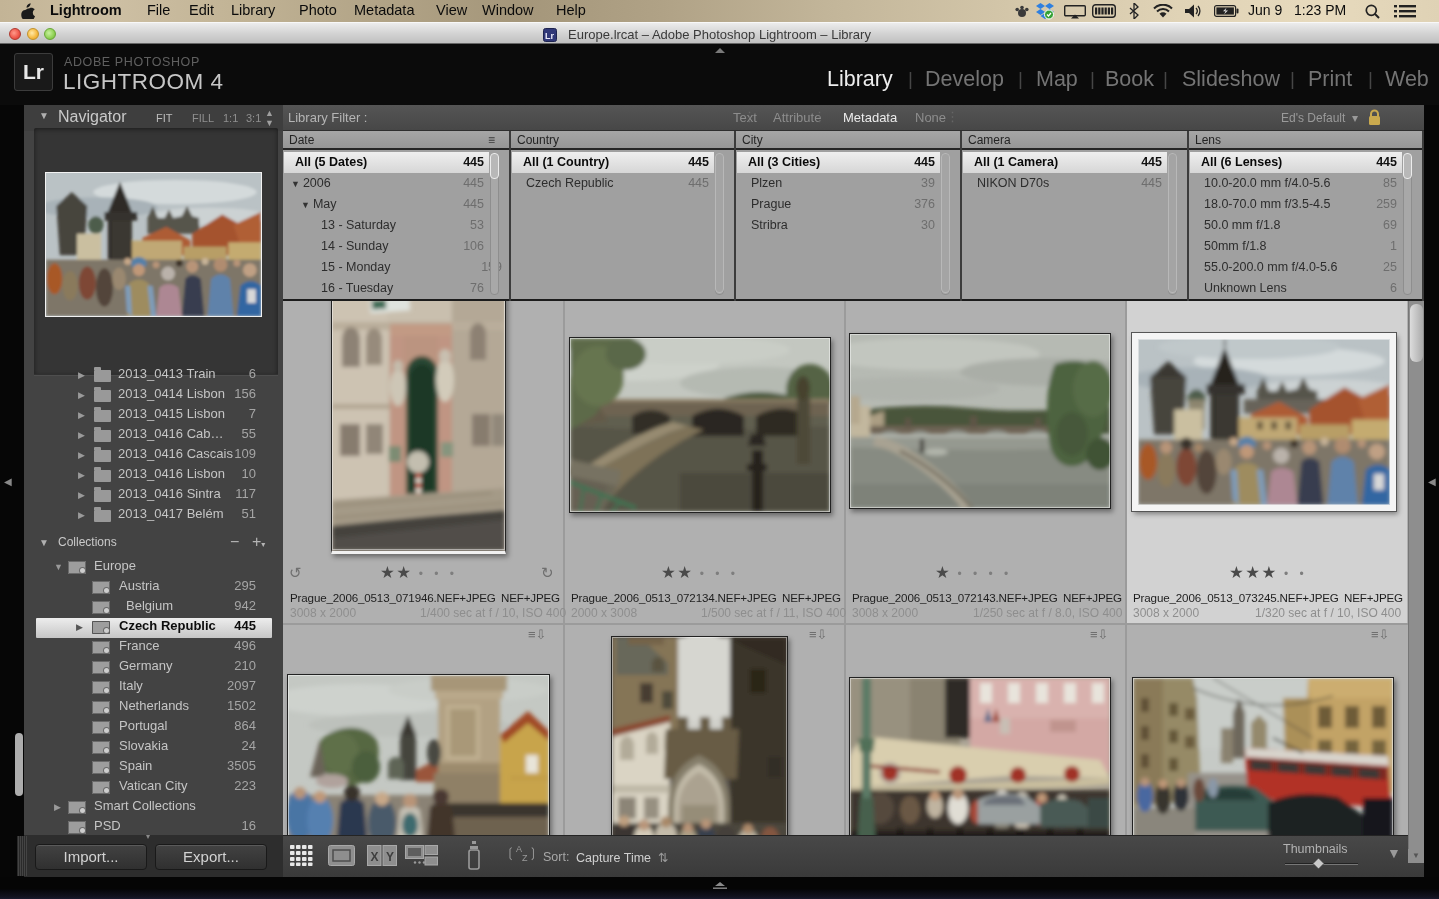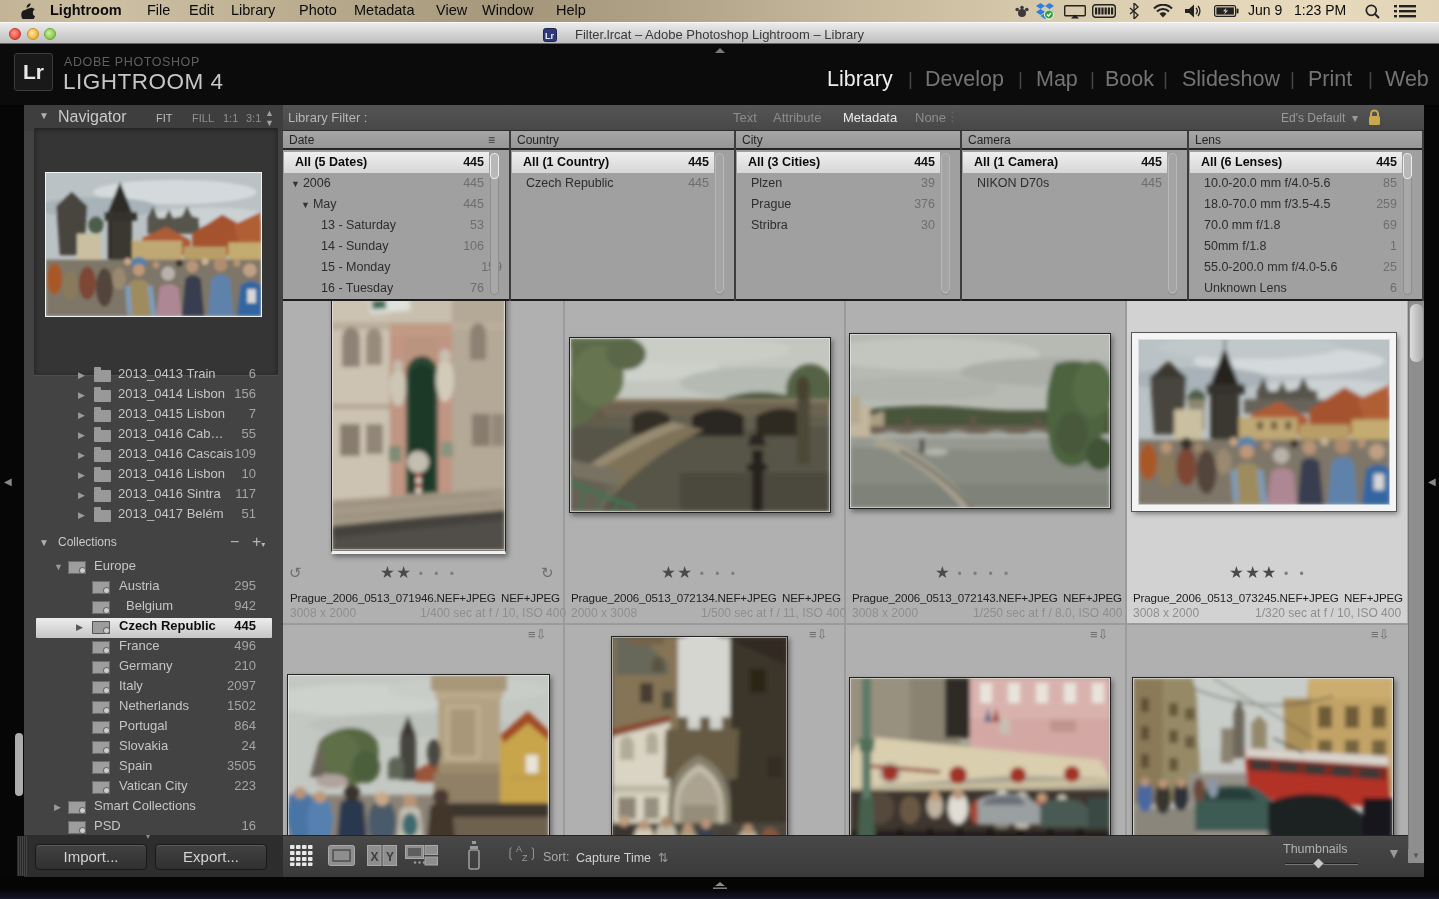--- a/index.html
+++ b/index.html
@@ -384,21 +384,21 @@
         <div class="brow" style="top:42px;width:204px;"><span style="margin-left:14px;">NIKON D70s</span><span class="c">445</span></div>
         <div class="btrack" style="left:206px;"></div>
         <div class="bthumb" style="left:206px;top:22px;height:140px;background:#a4a4a4;border-color:#b8b8b8;"></div>
       </div>
 
       <div class="bcol" style="left:906px;width:235px;">
         <div class="bhead" style="border-right:none;"><span style="margin-left:6px;">Lens</span></div>
         <div class="brow sel" style="top:21px;width:212px;"><span style="margin-left:11px;">All (6 Lenses)</span><span class="c">445</span></div>
         <div class="brow" style="top:42px;width:212px;"><span style="margin-left:14px;">10.0-20.0 mm f/4.0-5.6</span><span class="c">85</span></div>
         <div class="brow" style="top:63px;width:212px;"><span style="margin-left:14px;">18.0-70.0 mm f/3.5-4.5</span><span class="c">259</span></div>
-        <div class="brow" style="top:84px;width:212px;"><span style="margin-left:14px;">70.0 mm f/1.8</span><span class="c">69</span></div>
+        <div class="brow" style="top:84px;width:212px;"><span style="margin-left:14px;">50.0 mm f/1.8</span><span class="c">69</span></div>
         <div class="brow" style="top:105px;width:212px;"><span style="margin-left:14px;">50mm f/1.8</span><span class="c">1</span></div>
         <div class="brow" style="top:126px;width:212px;"><span style="margin-left:14px;">55.0-200.0 mm f/4.0-5.6</span><span class="c">25</span></div>
         <div class="brow" style="top:147px;width:212px;"><span style="margin-left:14px;">Unknown Lens</span><span class="c">6</span></div>
         <div class="btrack" style="left:214px;"></div>
         <div class="bthumb" style="left:214px;top:22px;height:26px;background:#b8b8b8;border-color:#ececec;"></div>
       </div>
     </div>
     <div id="grid" class="abs">
       <div class="mostsel" style="left:843px;top:0;width:281px;height:322px;"></div>
 
@@ -1076,16 +1076,16 @@
     </svg>
   </div>
   <div id="titlebar" class="abs">
     <div class="tl" style="left:9px;background:radial-gradient(circle at 4px 4px,#ff9a8a,#ee5448 60%,#c93a30);border:0.5px solid #b0392f;"></div>
     <div class="tl" style="left:27px;background:radial-gradient(circle at 4px 4px,#ffe9a8,#f5b83d 60%,#d99a28);border:0.5px solid #c2922c;"></div>
     <div class="tl" style="left:44px;background:radial-gradient(circle at 4px 4px,#c8f0a0,#8fd153 60%,#6aad35);border:0.5px solid #69a637;"></div>
     <svg class="abs" style="left:543px;top:4.5px;" width="14" height="14" viewBox="0 0 14 14">
         <rect x="0.5" y="0.5" width="13" height="13" rx="2" fill="#303878" stroke="#1e2450" stroke-width="1"></rect>
         <text x="2" y="10.5" font-size="9" font-weight="bold" fill="#e8e8f8" font-family="Liberation Sans">Lr</text>
       </svg>
-    <div id="titletext">Filter.lrcat – Adobe Photoshop Lightroom – Library</div>
+    <div id="titletext">Europe.lrcat – Adobe Photoshop Lightroom – Library</div>
   </div>
   <div id="desktop" class="abs"></div>
 </div>
 
 </body></html>

